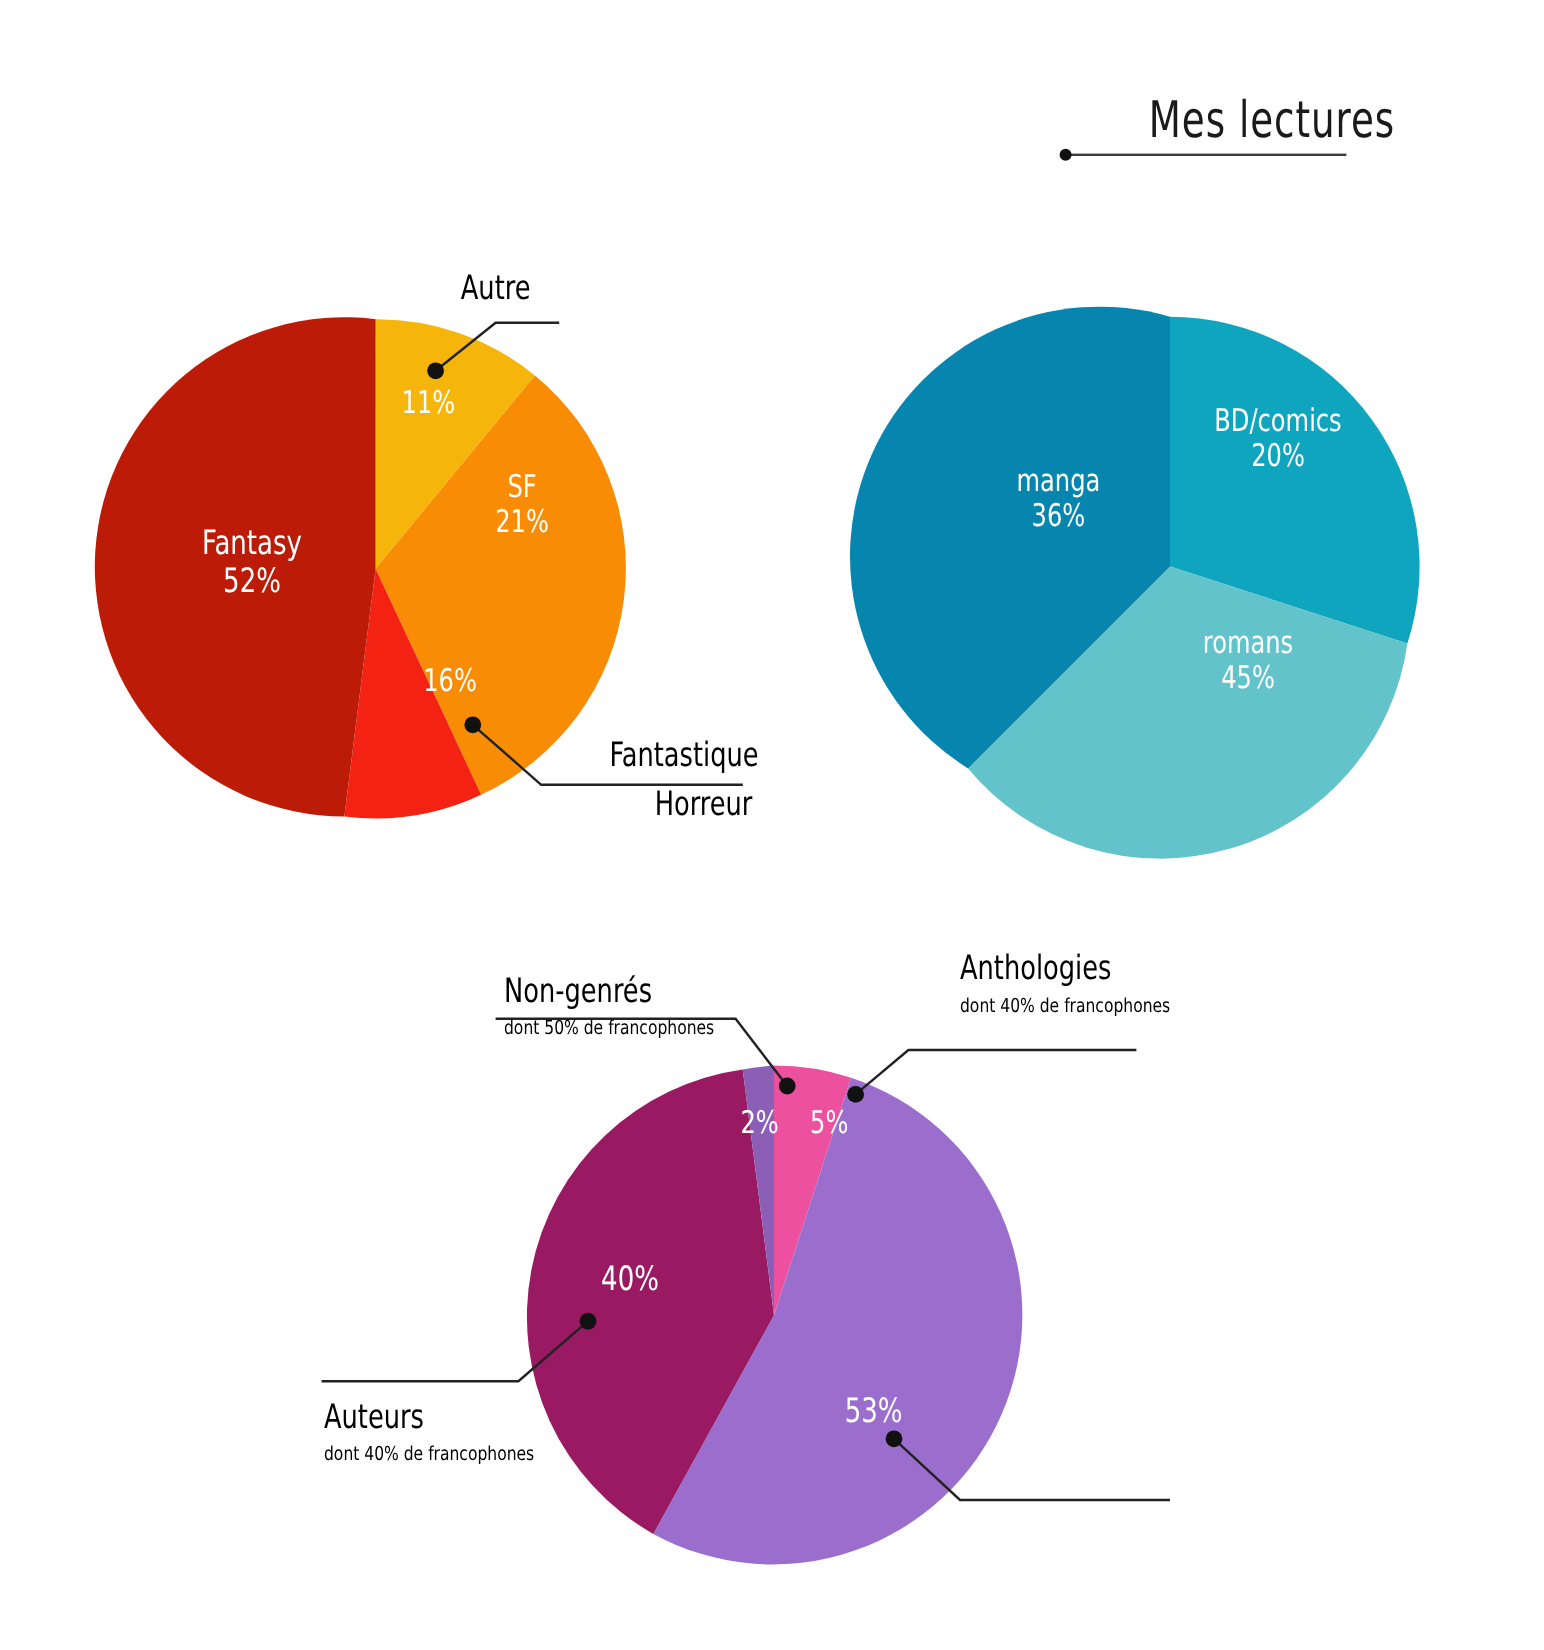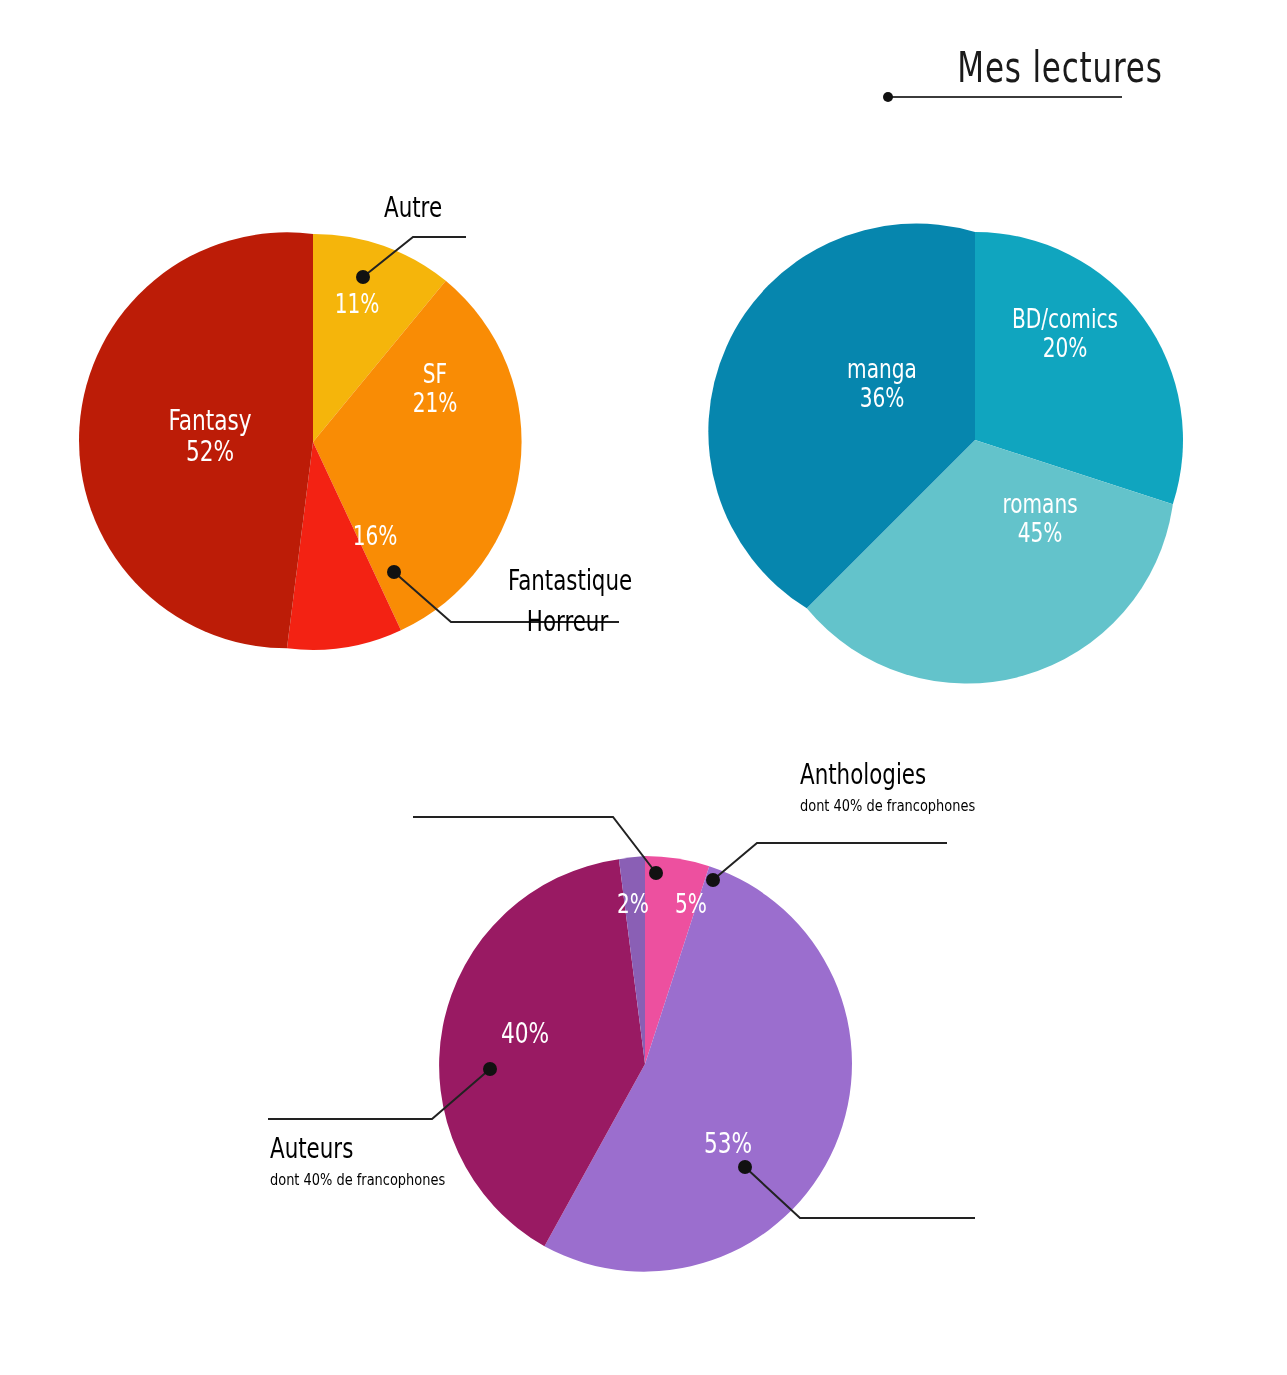--- a/index.html
+++ b/index.html
@@ -10,20 +10,21 @@
   body {
     width: 1287px;
     height: 1375px;
     position: relative;
     font-family: "DejaVu Sans Condensed", "Liberation Sans Narrow", "Liberation Sans", sans-serif;
     overflow: hidden;
   }
   .canvas {
     position: absolute;
     inset: 0;
+    margin-top: 32px;
   }
   svg.board {
     position: absolute;
     top: 0;
     left: 0;
     width: 1287px;
     height: 1375px;
   }
   
   .title-wrap {
@@ -193,21 +194,21 @@
 
   <div class="slice-label big" style="left:120px; top:405px; width:180px;">
     <span class="nm">Fantasy</span>
     <span class="pc">52%</span>
   </div>
 
   <div class="callout left" style="left:384px; top:193px;">
     <span class="head">Autre</span>
   </div>
 
-  <div class="callout right" style="left:487px; top:564px; width:140px; text-align:center;">
+  <div class="callout right" style="left:487px; top:580px; width:140px; text-align:right;">
     <span class="head two">Fantastique</span>
     <span class="head two" style="margin-top:8px;">Horreur</span>
   </div>
 
   <div class="slice-label" style="left:1000px; top:305px; width:130px;">
     <span class="nm">BD/comics</span>
     <span class="pc">20%</span>
   </div>
 
   <div class="slice-label" style="left:980px; top:490px; width:120px;">
@@ -229,20 +230,24 @@
   </div>
 
   <div class="slice-label big" style="left:480px; top:1018px; width:90px;">
     <span class="pc">40%</span>
   </div>
 
   <div class="slice-label big" style="left:683px; top:1128px; width:90px;">
     <span class="pc">53%</span>
   </div>
 
+  <div class="callout left" style="left:420px; top:779px; width:240px;">
+    <span class="head">Non-genrés</span>
+    <span class="sub">dont 50% de francophones</span>
+  </div>
 
   <div class="callout left" style="left:800px; top:760px; width:260px;">
     <span class="head">Anthologies</span>
     <span class="sub">dont 40% de francophones</span>
   </div>
 
   <div class="callout left" style="left:270px; top:1134px; width:240px;">
     <span class="head">Auteurs</span>
     <span class="sub">dont 40% de francophones</span>
   </div>

